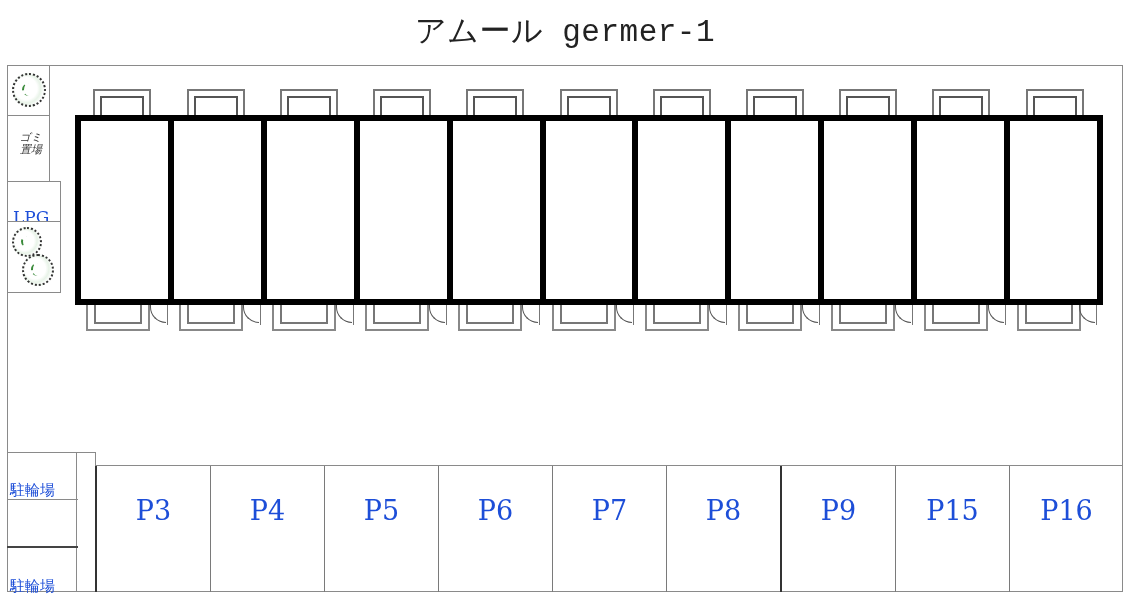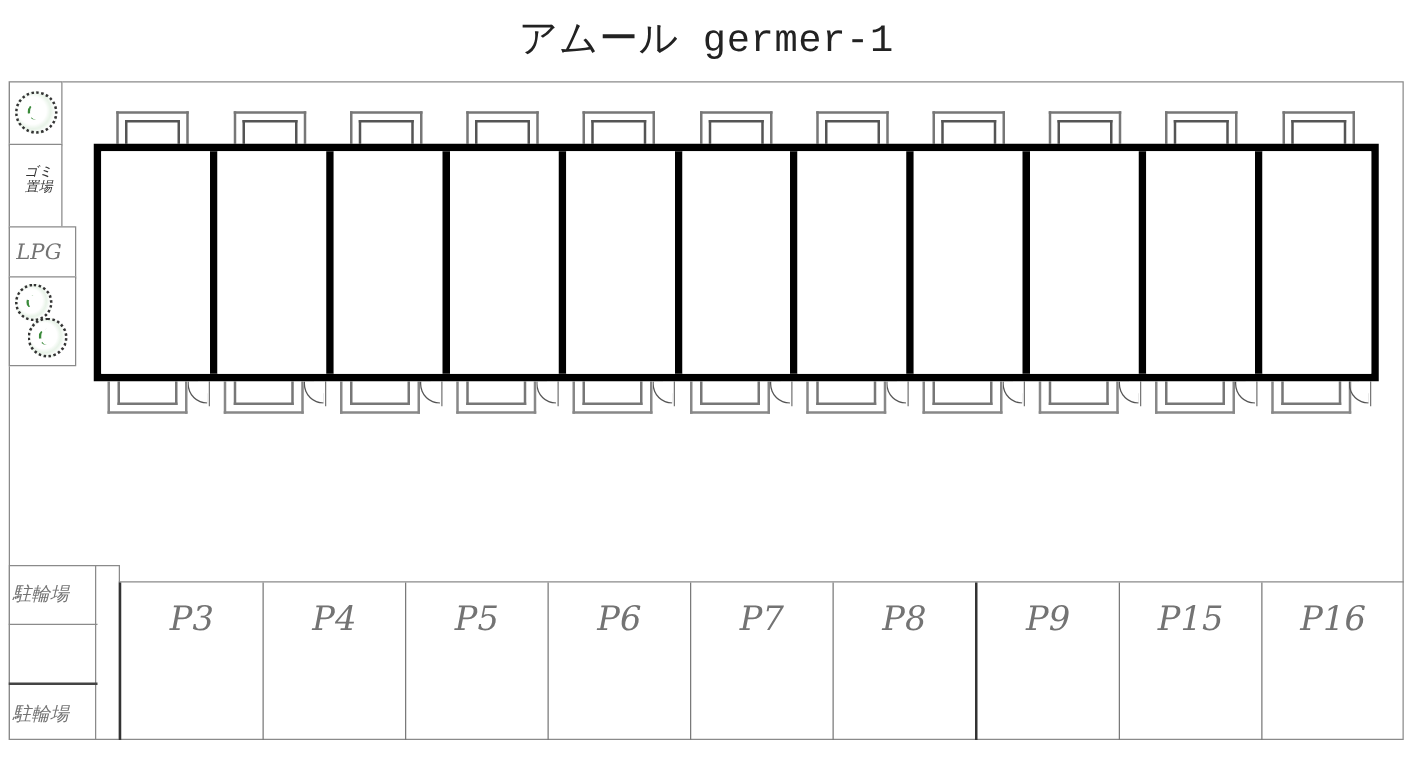--- a/index.html
+++ b/index.html
@@ -1,21 +1,21 @@
 <!DOCTYPE html>
 <html><head>
 <meta charset="utf-8">
 <style>
   html, body { margin:0; padding:0; background:#ffffff; }
   body { width:1130px; height:611px; position:relative; overflow:hidden; font-family:"DejaVu Sans", sans-serif; }
   .title { position:absolute; left:0; width:1130px; top:10px; text-align:center; font-size:31px; color:#222; letter-spacing:0.5px; font-family:Liberation Mono, monospace; }
   .site { position:absolute; left:7px; top:65px; width:1116px; height:527px; border:1.5px solid #8a8a8a; box-sizing:border-box; }
   .abs { position:absolute; box-sizing:border-box; }
   .cell { border:1.5px solid #8a8a8a; background:#fff; }
-  .lbl-serif { font-family:"DejaVu Serif", serif; font-style:italic; color:#737373; }
+  .lbl-serif { font-family:"DejaVu Serif", serif; color:#1d4ed8;margin-top:15px; }
   .small-jp { font-size:11px; line-height:12px; text-align:right; color:#333; font-family:"DejaVu Sans", sans-serif; font-style:italic; }
   .tree { border-radius:50%; border:2px dotted #333; background:radial-gradient(circle at 40% 45%, #fff 45%, #e8f3e8 60%, #fff 75%); }
   .tree::after { content:""; position:absolute; left:25%; top:25%; width:40%; height:45%; border-left:2px dashed #3a8a3a; border-radius:50%; }
   .building { position:absolute; left:75px; top:115px; width:1028px; height:190px; border:6px solid #000; box-sizing:border-box; display:flex; }
   .unit { flex:1; border-right:6px solid #000; box-sizing:border-box; background:#fff; position:relative; }
   .unit:last-child { border-right:none; }
   .balcony-top { position:absolute; width:58px; height:26px; border:2px solid #777; border-bottom:none; box-sizing:border-box; }
   .balcony-top::after { content:""; position:absolute; left:5px; top:5px; right:5px; bottom:0; border:2px solid #555; border-bottom:none; }
   .window-bot { position:absolute; width:64px; height:26px; border:2px solid #888; border-top:none; box-sizing:border-box; }
   .window-bot::after { content:""; position:absolute; left:6px; right:6px; top:0; bottom:5px; border:2px solid #777; border-top:none; }

